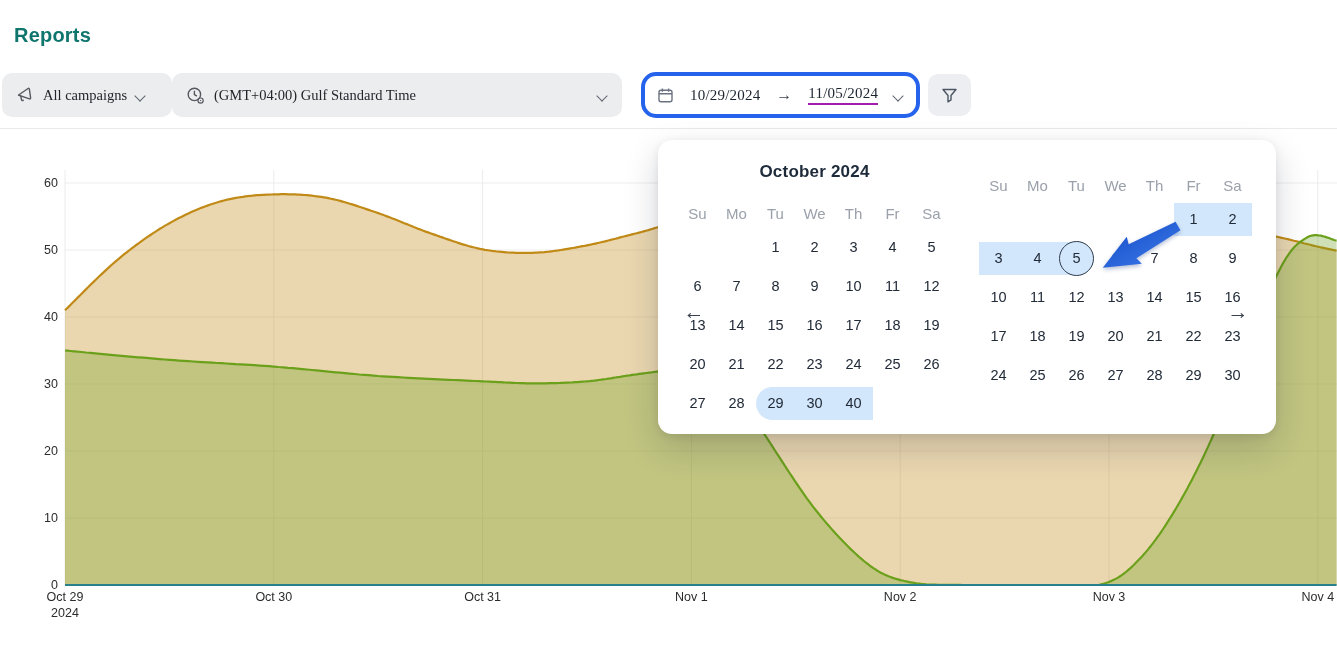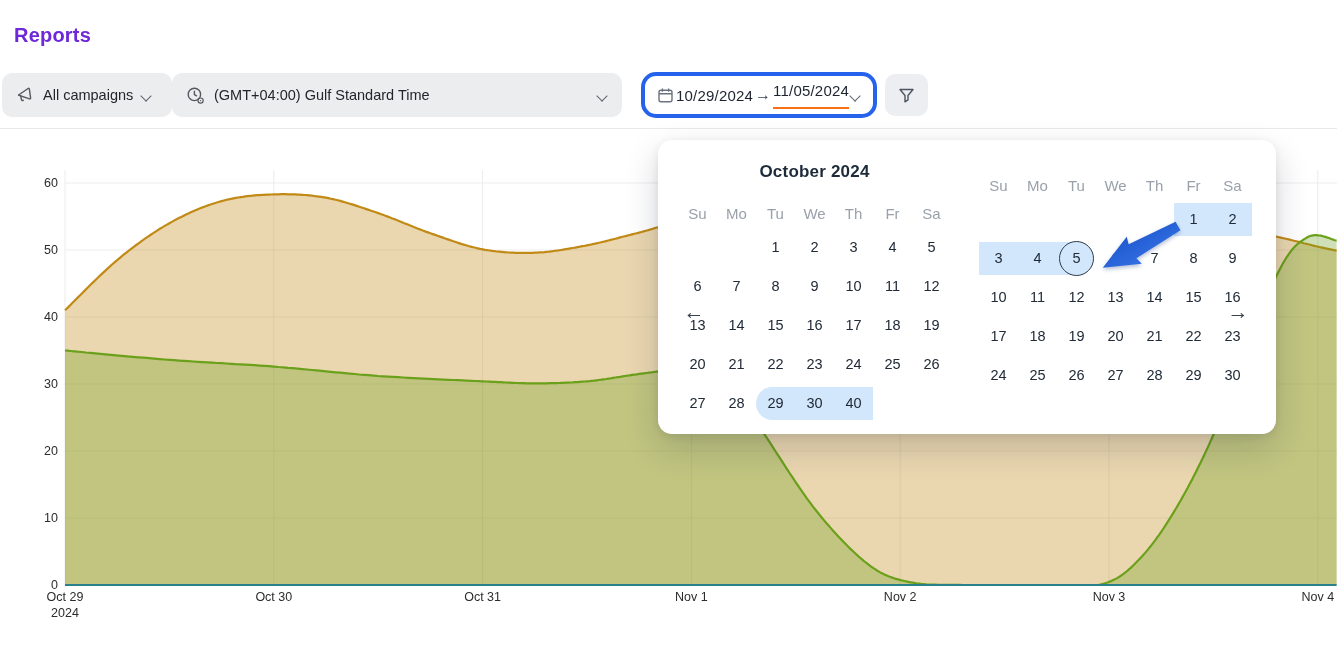--- a/index.html
+++ b/index.html
@@ -2,42 +2,42 @@
 <html><head>
 <meta charset="utf-8">
 <style>
   * { margin:0; padding:0; box-sizing:border-box; }
   html,body { width:1337px; height:660px; background:#ffffff; overflow:hidden;
               font-family:"Liberation Sans", sans-serif; }
   .app { position:relative; width:1337px; height:660px; background:#fff; }
 
   
   .page-title { position:absolute; left:14px; top:24px; font-size:20px; font-weight:700;
-                color:#6d28d9; letter-spacing:.2px; }
+                color:#0f766e; letter-spacing:.2px; }
 
   
   .toolbar { position:absolute; left:0; top:71px; width:1337px; height:48px;
-             display:flex; align-items:center; z-index:2; }
+             display:flex; align-items:center; z-index:2;font-family:Liberation Serif, serif; }
   .pill { display:flex; align-items:center; gap:9px; height:44px; background:#ecedef;
           border:none; border-radius:10px; padding:0 14px; font-size:14.5px; color:#22262b;
           font-family:inherit; cursor:pointer; }
   .pill-campaigns { margin-left:2px; width:170px; }
   .pill-timezone  { width:450px; }
   .pill-timezone .tz-label { flex:1; text-align:left; }
   .chev { width:10px; height:10px; position:relative; flex:0 0 auto; }
   .chev::before { content:""; position:absolute; left:0; top:2px; width:7px; height:7px;
                   border-right:1.8px solid #5f6670; border-bottom:1.8px solid #5f6670;
                   transform:rotate(45deg); }
   .date-wrap { margin-left:19px; border:4px solid #2563ec; border-radius:15px;
                height:46px; display:flex; align-items:center; background:#2563ec; }
-  .date-control { display:flex; align-items:center; gap:2px; height:38px; background:#fff;
+  .date-control { display:flex; align-items:center; gap:16px; height:38px; background:#fff;
                   border:none; border-radius:11px; padding:0 12px; font-size:15px;
                   color:#1c2430; font-family:inherit; cursor:pointer; }
   .date-control .d { font-weight:500; letter-spacing:.2px; }
-  .date-control .d.end { border-bottom:2px solid #f97316; padding-bottom:8px; }
+  .date-control .d.end { border-bottom:2px solid #a21caf; padding-bottom:1px; }
   .range-arrow { font-size:16px; color:#3c4450; }
   .icon-btn { margin-left:8px; width:43px; height:42px; background:#eceef1; border:none;
               border-radius:10px; display:flex; align-items:center; justify-content:center;
               cursor:pointer; }
   .divider { position:absolute; left:0; top:128px; width:1337px; height:1px; background:#e7e9eb; }
 
   .icon { display:inline-flex; flex:0 0 auto; }
 
   
   #chart { position:absolute; left:0; top:0; z-index:1; }

